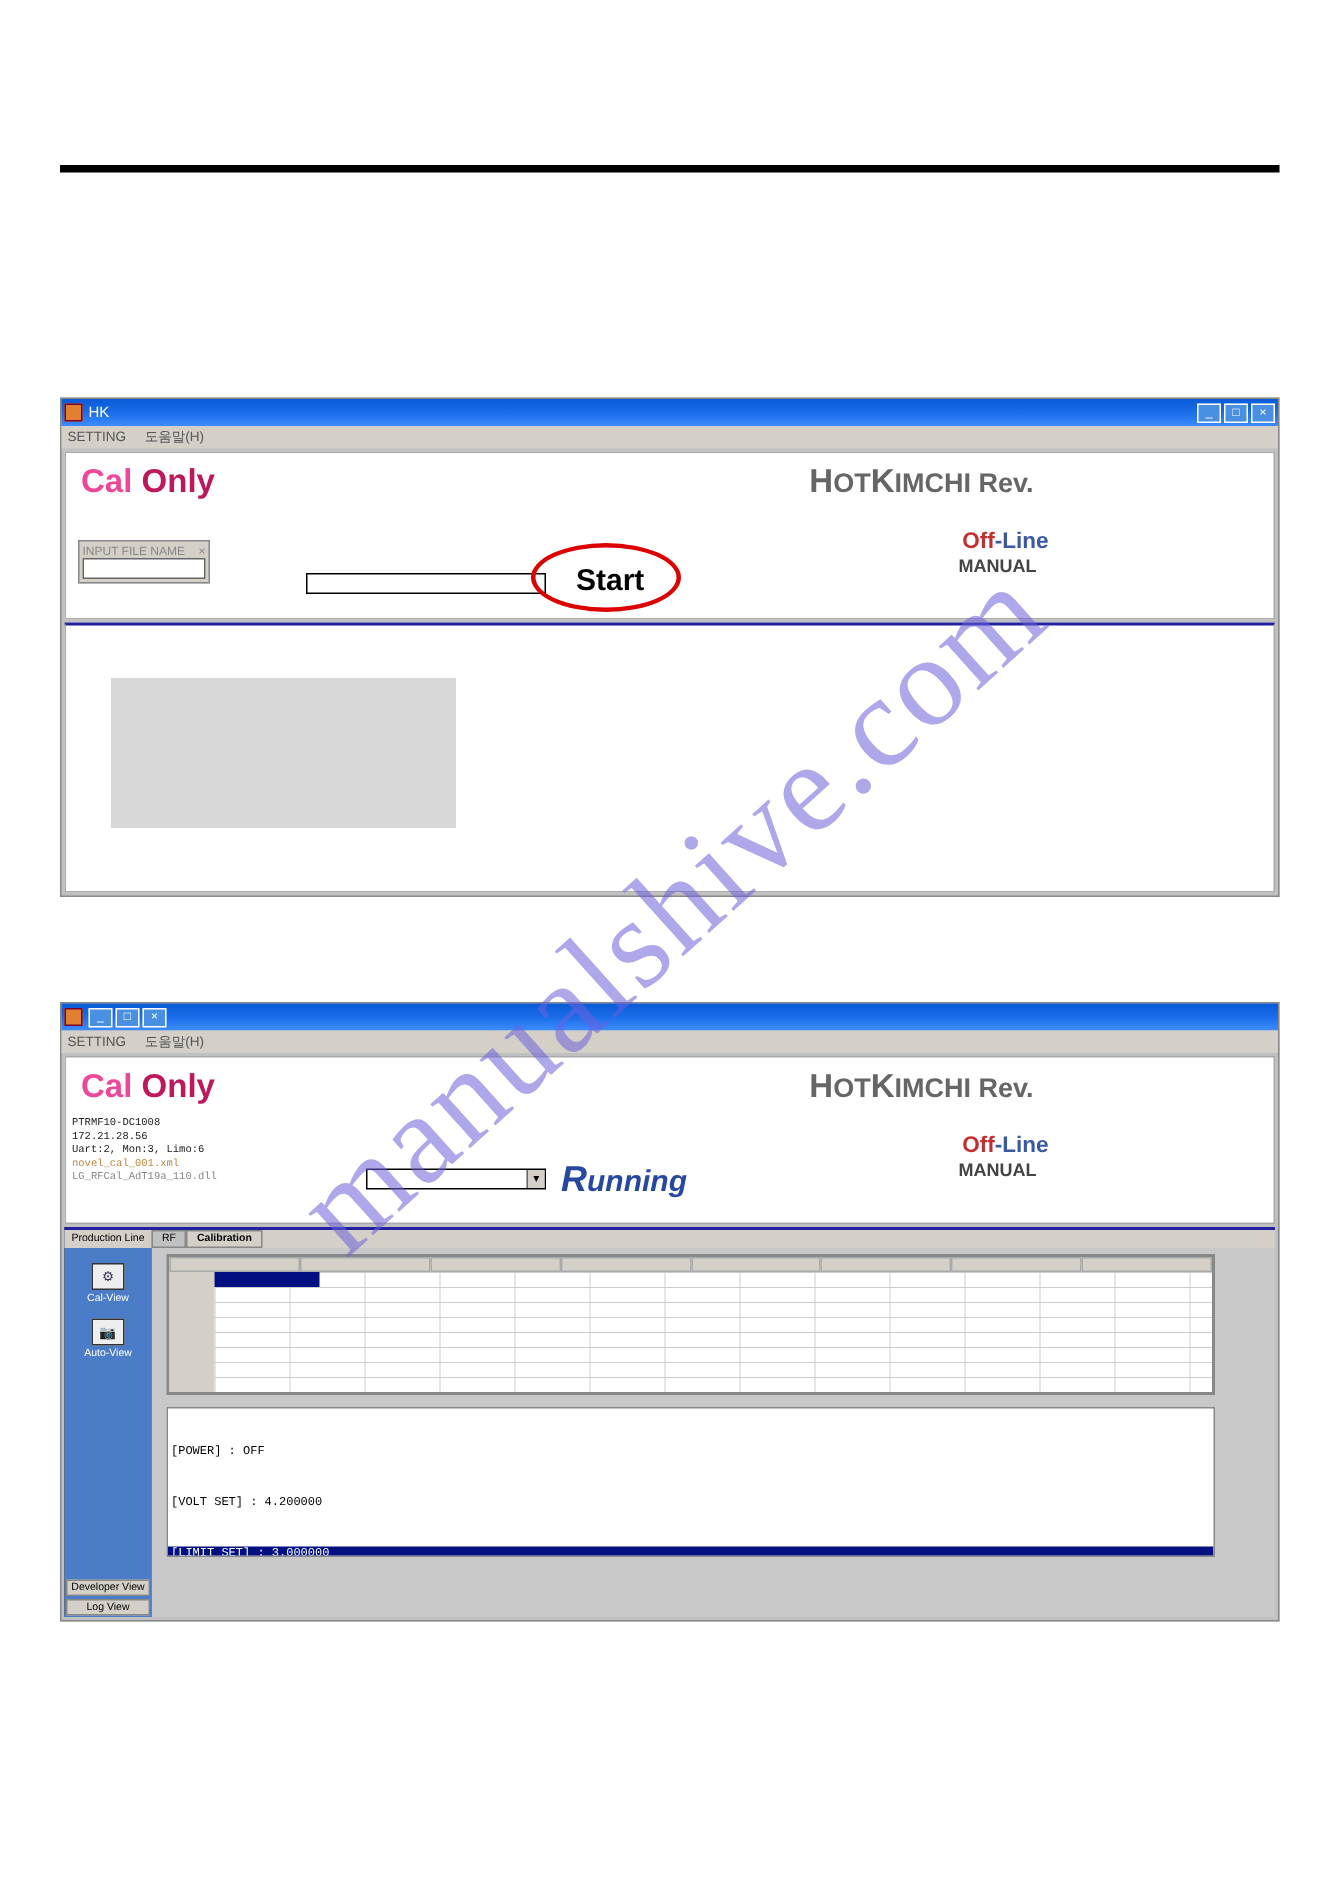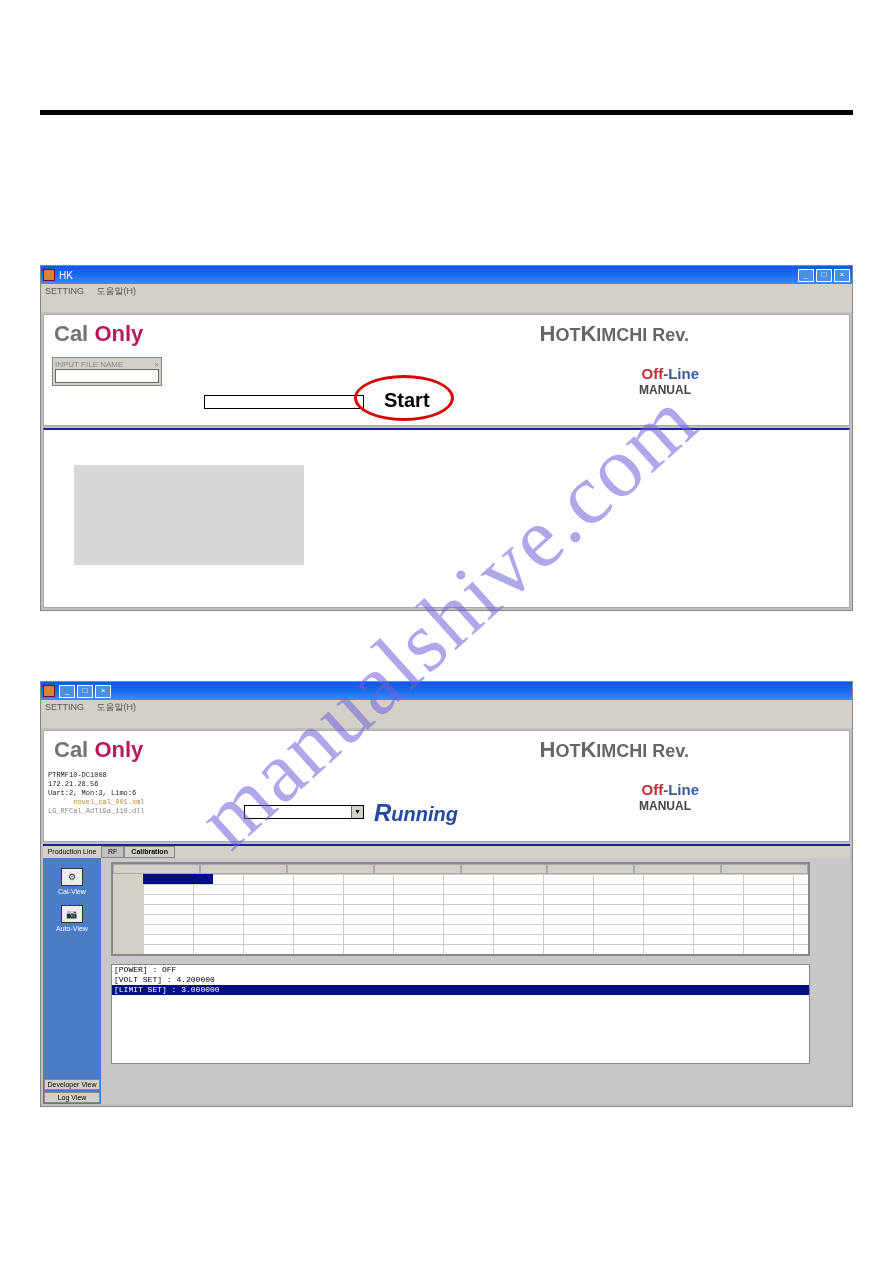--- a/index.html
+++ b/index.html
@@ -61,56 +61,56 @@
     width: 16px; height: 13px;
     background: #4a90e2;
     border: 1px solid #fff;
     font-size: 8px;
     line-height: 10px;
     text-align: center;
     color: #fff;
   }
   .menubar {
     background: #d4d0c8;
-    height: 28px;
+    height: 15px;
     font-size: 9px;
     padding: 1px 4px;
     color: #555;
   }
   .menubar span { margin-right: 10px; }
 
   
   .w1 .content-top {
     background: #fff;
     border: 1px solid #aaa;
     margin: 2px;
     height: 112px;
     position: relative;
   }
   .cal-only {
     position: absolute;
     left: 10px; top: 6px;
     font-size: 22px;
     font-weight: bold;
   }
-  .cal-only .cal { color: #737373; }
+  .cal-only .cal { color: #ec4899; }
   .cal-only .only { color: #be185d; }
   .hot-kimchi {
     position: absolute;
     right: 160px;
     top: 6px;
     font-size: 18px;
     font-weight: bold;
     color: #666;
   }
   .hot-kimchi .hk1 { font-size: 22px; }
   .input-box {
     position: absolute;
-    left: 8px; top: 42px;
-    width: 110px;
+    left: 8px; top: 58px;
+    width: 88px;
     background: #d4d0c8;
     border: 1px solid #888;
     padding: 2px;
     font-size: 8px;
   }
   .input-box-title {
     display: flex;
     justify-content: space-between;
     color: #888;
   }
@@ -189,21 +189,21 @@
   }
   .device-info {
     position: absolute;
     left: 4px;
     top: 40px;
     font-size: 7px;
     line-height: 9px;
     font-family: "Courier New", monospace;
   }
   .device-info .l1 { color: #222; }
-  .device-info .l4 { color: #b84; text-align: right; }
+  .device-info .l4 { color: #b84; }
   .device-info .l5 { color: #888; }
   .center-dropdown {
     position: absolute;
     left: 200px;
     top: 74px;
     width: 120px;
     height: 14px;
     border: 1px solid #000;
     background: #fff;
     display: flex;
@@ -341,21 +341,21 @@
   .console-wrap {
     margin: 4px 40px 4px 10px;
     background: #fff;
     border: 1px solid #888;
     height: 100px;
     font-family: "Courier New", monospace;
     font-size: 8px;
     line-height: 10px;
     overflow: hidden;
   }
-  .console-wrap .line { padding: 0 2px; }
+  .console-wrap .line { padding: 0 2px; margin-top: 24px; }
   .console-wrap .line-hl {
     background: #001080;
     color: #fff;
   }
 </style>
 </head>
 <body>
 
 <div class="page">
   <div class="black-divider"></div>

